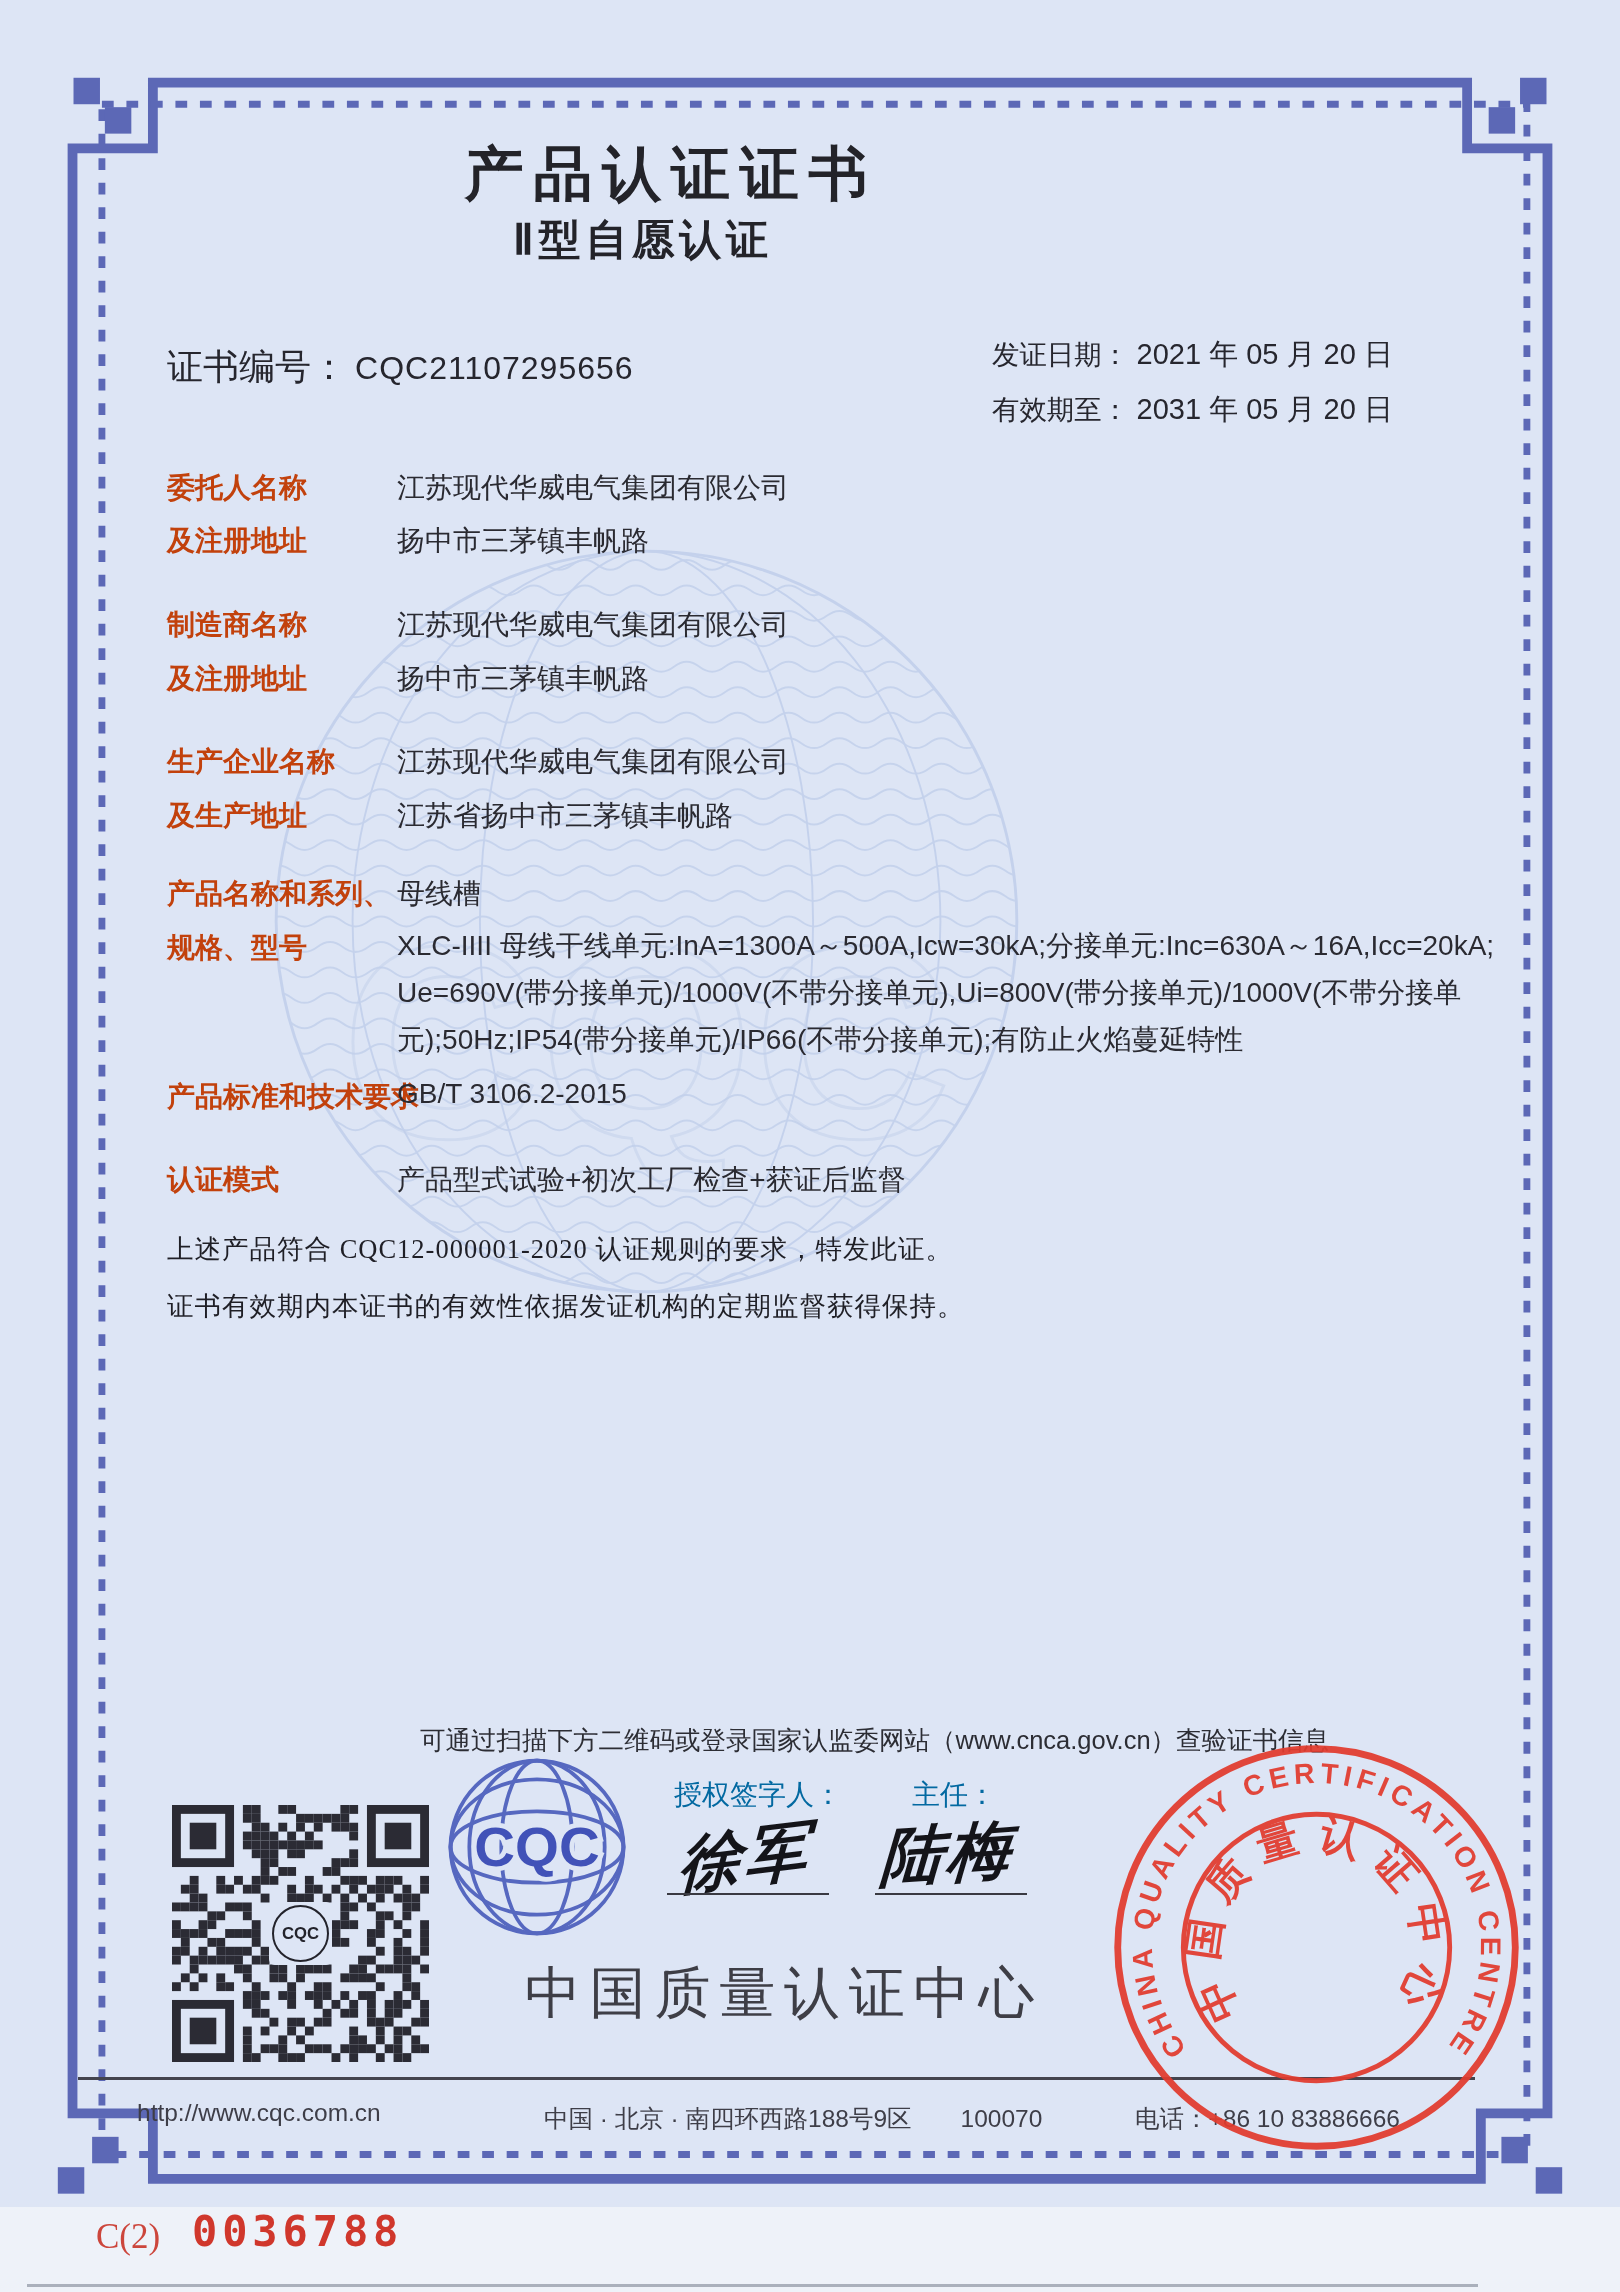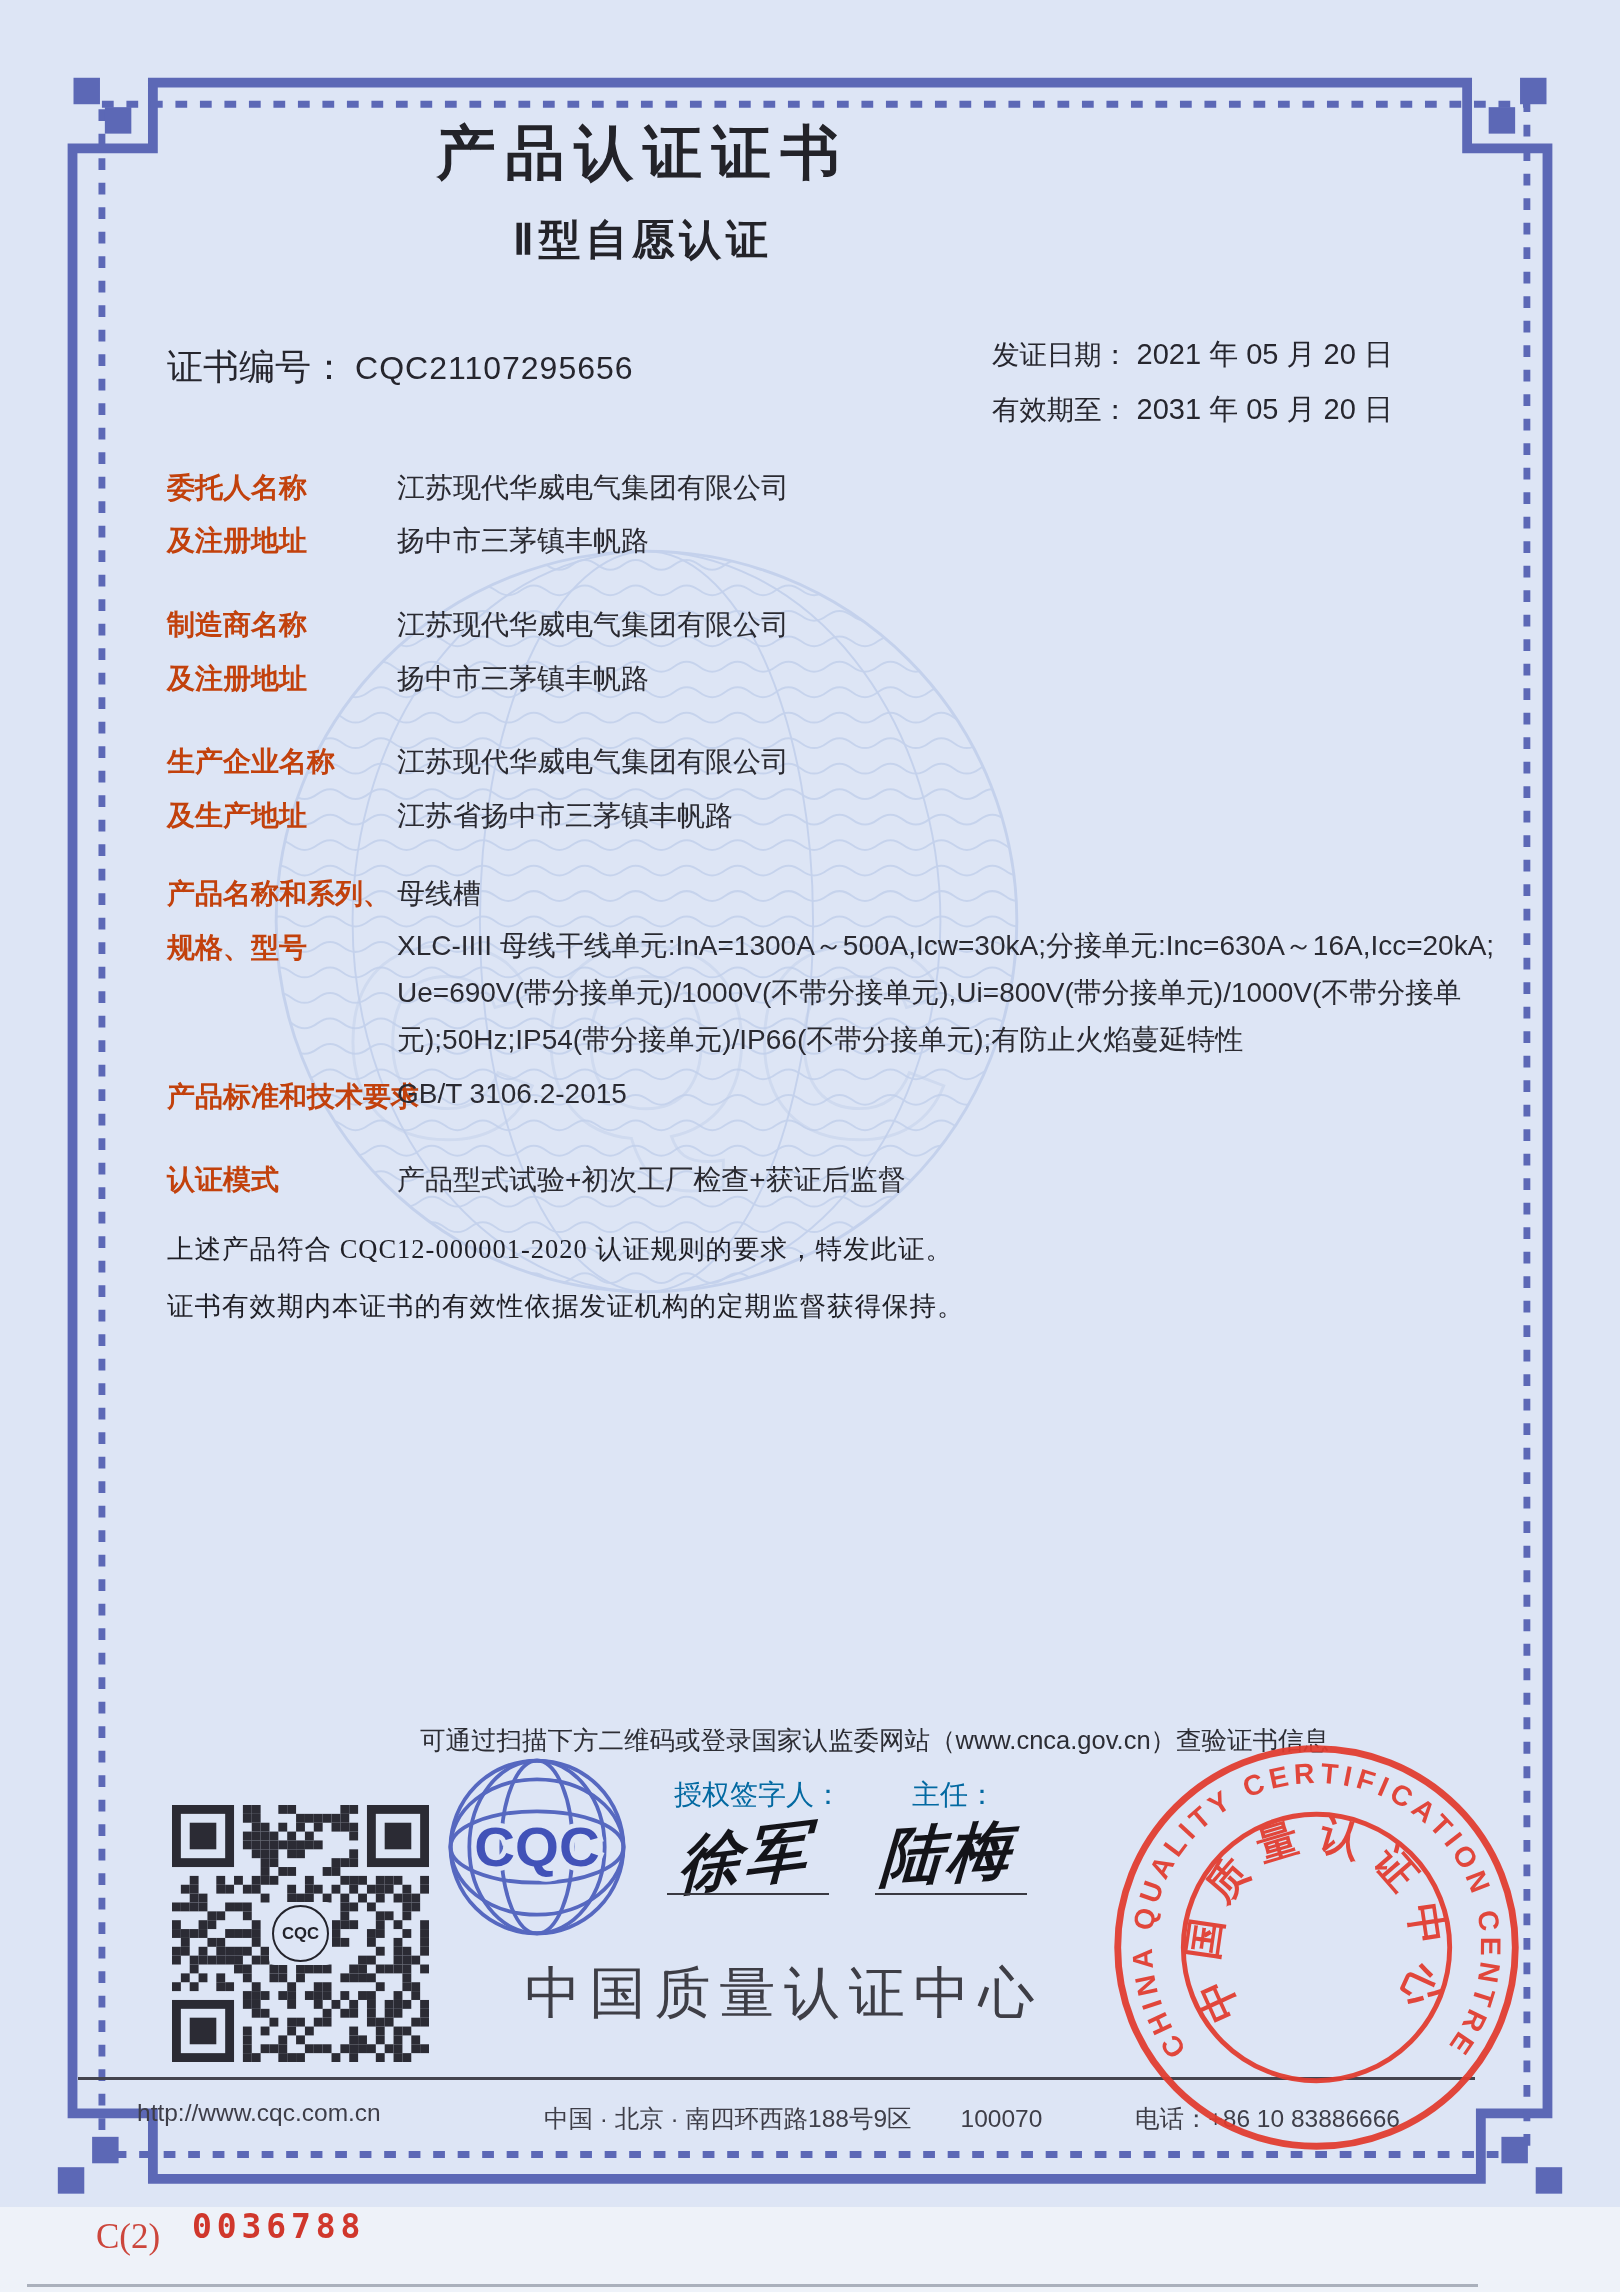--- a/index.html
+++ b/index.html
@@ -2,22 +2,22 @@
 <html><head>
 <meta charset="utf-8">
 <style>
   html,body{margin:0;padding:0;background:#eef2f9;}
   .page{position:relative;width:1620px;height:2293px;background:#dde5f5;overflow:hidden;
         font-family:"Liberation Sans",sans-serif;color:#26262e;}
   .abs{position:absolute;}
   
   svg.frame{position:absolute;left:0;top:0;}
   
-  .title{left:0;top:114px;width:1286px;text-align:center;font-size:59px;font-weight:bold;
-         letter-spacing:9.8px;color:#232329;}
+  .title{left:0;top:135px;width:1286px;text-align:center;font-size:59px;font-weight:bold;
+         letter-spacing:9.8px;color:#232329;padding-left:28px;}
   .subtitle{left:0;top:212px;width:1286px;text-align:center;font-size:42px;font-weight:bold;
          letter-spacing:4.9px;color:#232329;}
   .certrow{left:167px;top:343px;font-size:29px;}
   .certrow .lbl{font-family:"Liberation Serif",serif;font-size:36px;}
   .certrow .val{font-size:32px;letter-spacing:1px;font-weight:500;}
   .daterow{font-size:27.4px;}
   .daterow .lbl{font-family:"Liberation Serif",serif;}
   .daterow .val{font-size:29px;font-weight:500;}
   
   .flabel{font-size:28px;font-weight:bold;color:#c2410c;}
@@ -31,21 +31,21 @@
        font-size:63px;letter-spacing:3.9px;white-space:nowrap;}
   .sigline{height:2px;background:#3a3a42;}
   .orgname{left:488px;top:1956px;width:592px;text-align:center;font-size:56px;font-weight:500;
            letter-spacing:8.8px;color:#3e3e46;white-space:nowrap;}
   
   .footline{left:78px;top:2077px;width:1397px;height:2.9px;background:#44444e;}
   .foot{font-size:24.5px;color:#3e3e48;}
   .bottomstrip{left:0;top:2207px;width:1620px;height:85px;background:#eef2f9;}
   .scanline{left:27.4px;top:2284px;width:1451px;height:2.9px;background:#aab0bc;}
   .serialprefix{font-family:"Liberation Serif",serif;font-size:35px;color:#cc463c;}
-  .serialnum{font-family:"DejaVu Sans Mono",monospace;font-weight:bold;font-size:33px;
+  .serialnum{font-family:"DejaVu Sans Mono",monospace;font-weight:bold;font-size:42px;
              letter-spacing:4.9px;color:#d0372c;}
   
   .qrwrap{left:172px;top:1805px;width:257px;height:257px;}
   .qrcenter{position:absolute;left:97px;top:97px;width:63px;height:63px;background:#dde5f5;
             border-radius:5.9px;display:flex;align-items:center;justify-content:center;}
   .qrglobe{width:53px;height:53px;border:2.9px solid #23232b;border-radius:50%;display:flex;
            align-items:center;justify-content:center;font-size:16.7px;font-weight:bold;color:#23232b;
            background:#dde5f5;}
 </style>
 </head>

